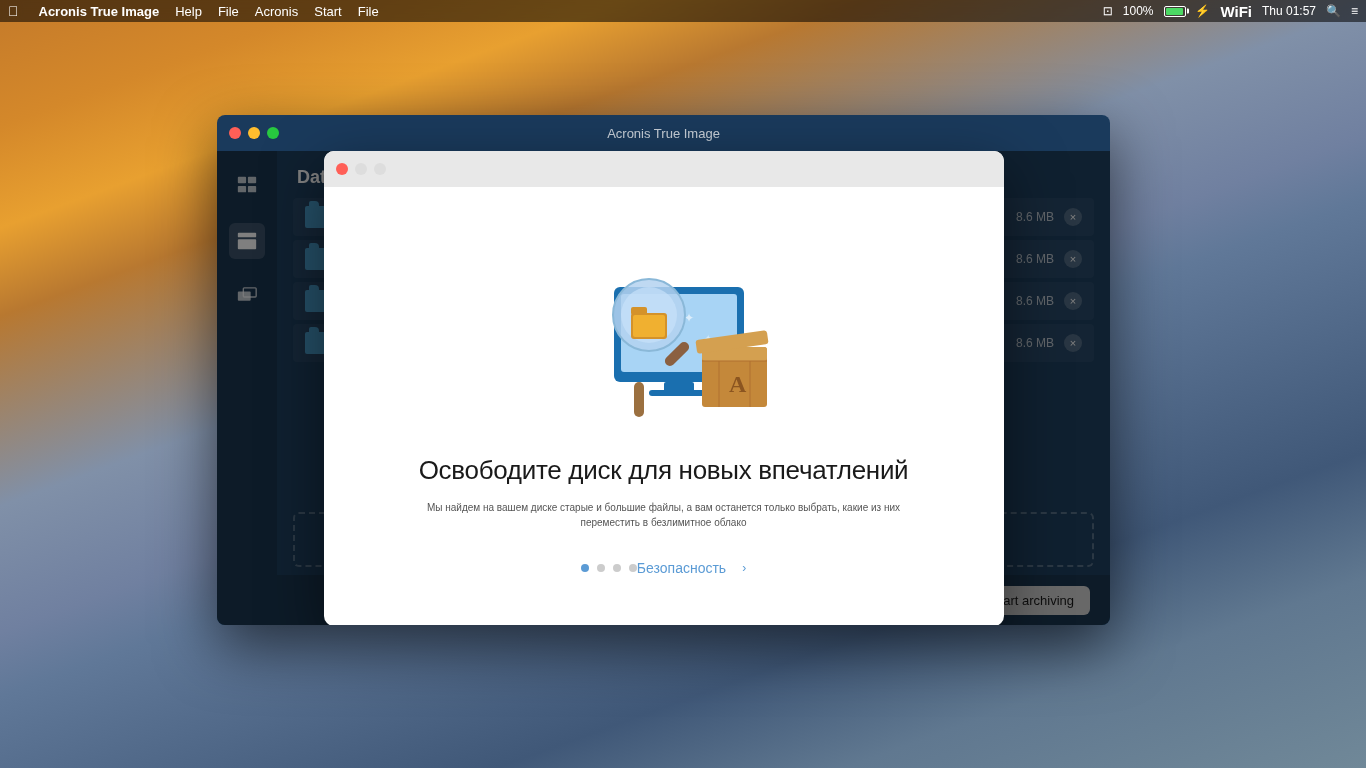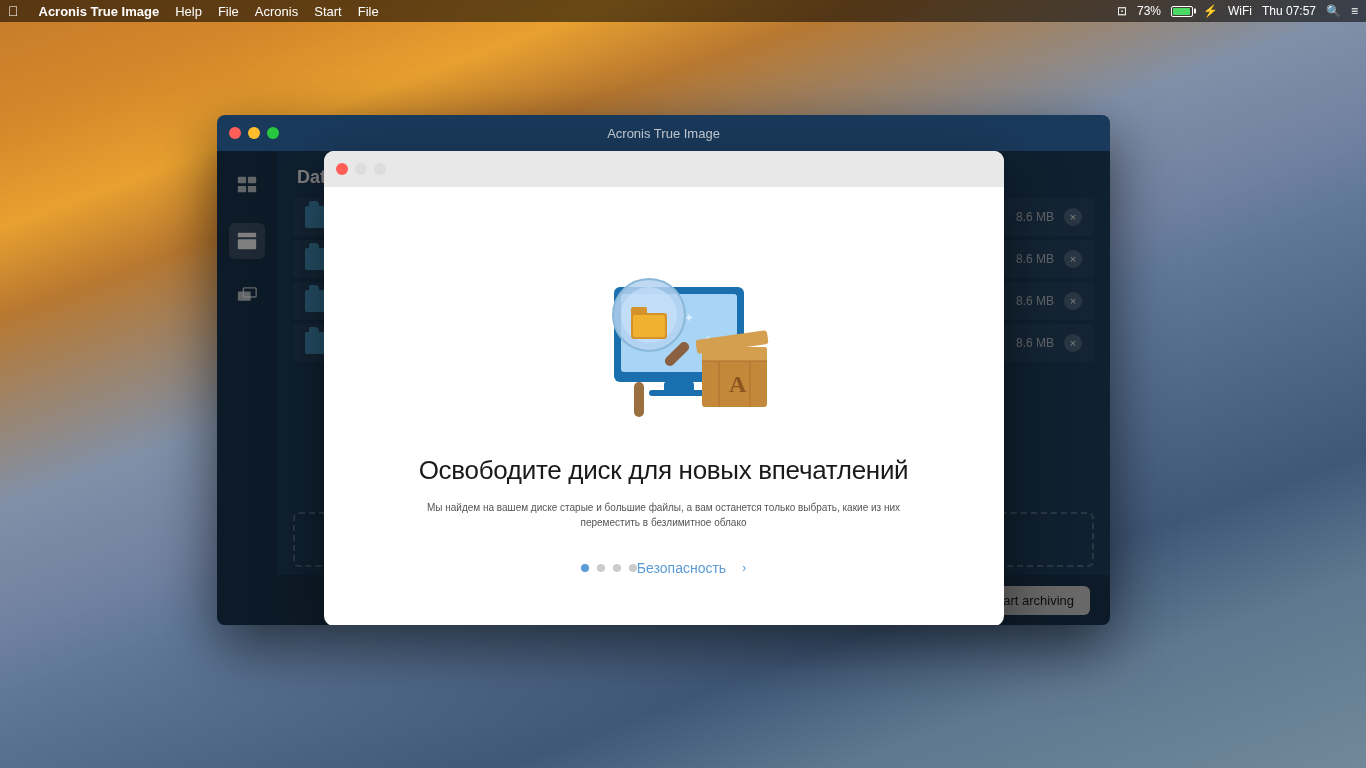--- a/index.html
+++ b/index.html
@@ -92,21 +92,22 @@
     .battery-fill {
       position: absolute;
       left: 1px;
       top: 1px;
       bottom: 1px;
       width: 85%;
       background: #4cd964;
       border-radius: 1px;
     }
     .wifi-icon {
-      font-size: 12px;
+      font-size: 15px;
+      font-weight: bold;
     }
 
     
     .app-window {
       position: absolute;
       top: 115px;
       left: 217px;
       width: 893px;
       height: 510px;
       border-radius: 8px;
@@ -430,27 +431,27 @@
       <span class="apple-logo menu-item"></span>
       <span class="menu-item bold">Acronis True Image</span>
       <span class="menu-item">Help</span>
       <span class="menu-item">File</span>
       <span class="menu-item">Acronis</span>
       <span class="menu-item">Start</span>
       <span class="menu-item">File</span>
     </div>
     <div class="menubar-right">
       <span>⊡</span>
-      <span>73%</span>
+      <span>100%</span>
       <div class="battery-body">
         <div class="battery-fill"></div>
       </div>
       <span>⚡</span>
       <span class="wifi-icon">WiFi</span>
-      <span>Thu 07:57</span>
+      <span>Thu 01:57</span>
       <span>🔍</span>
       <span>≡</span>
     </div>
   </div>
 
   <div class="app-window">
 
     <div class="window-titlebar">
       <div class="window-controls">
         <button class="window-btn close"></button>

